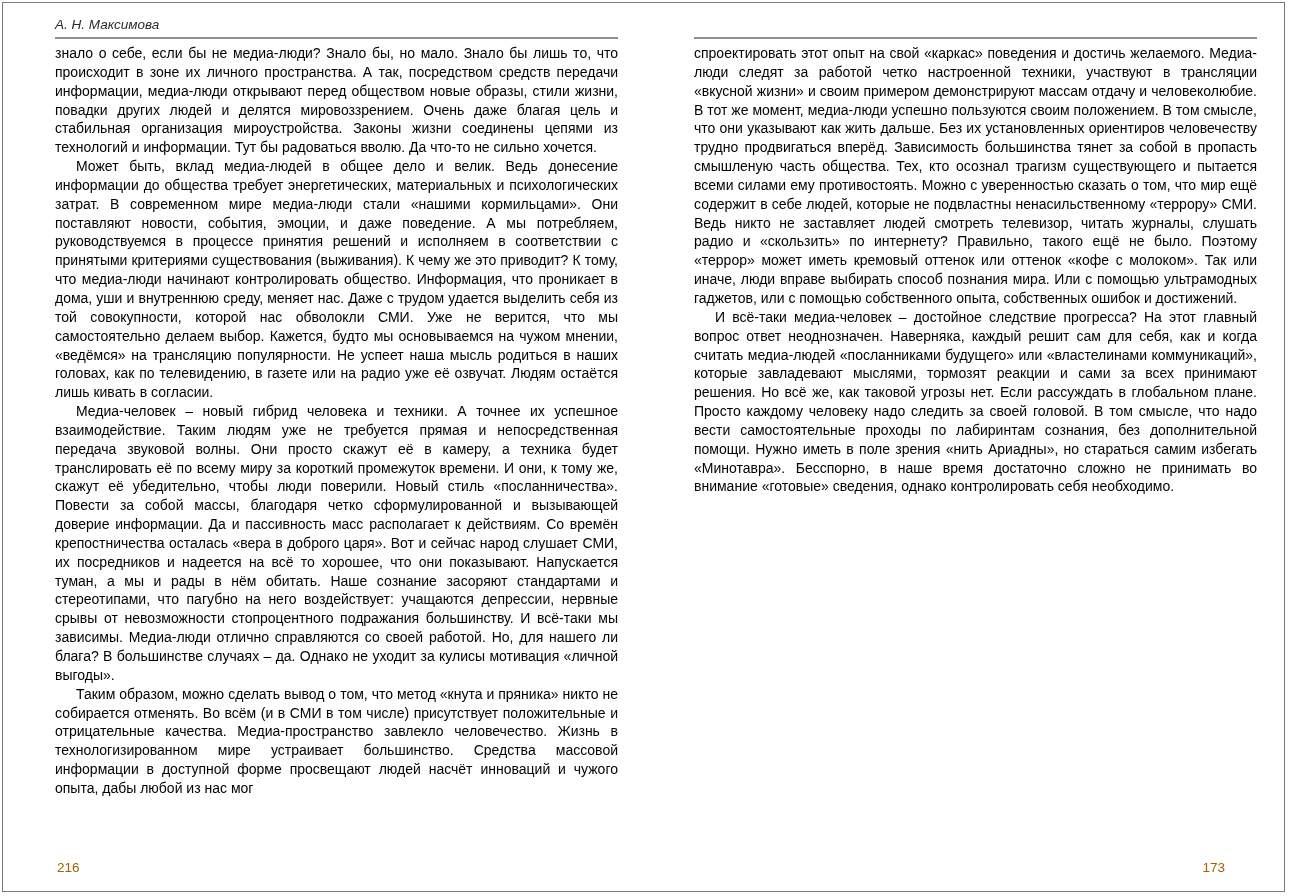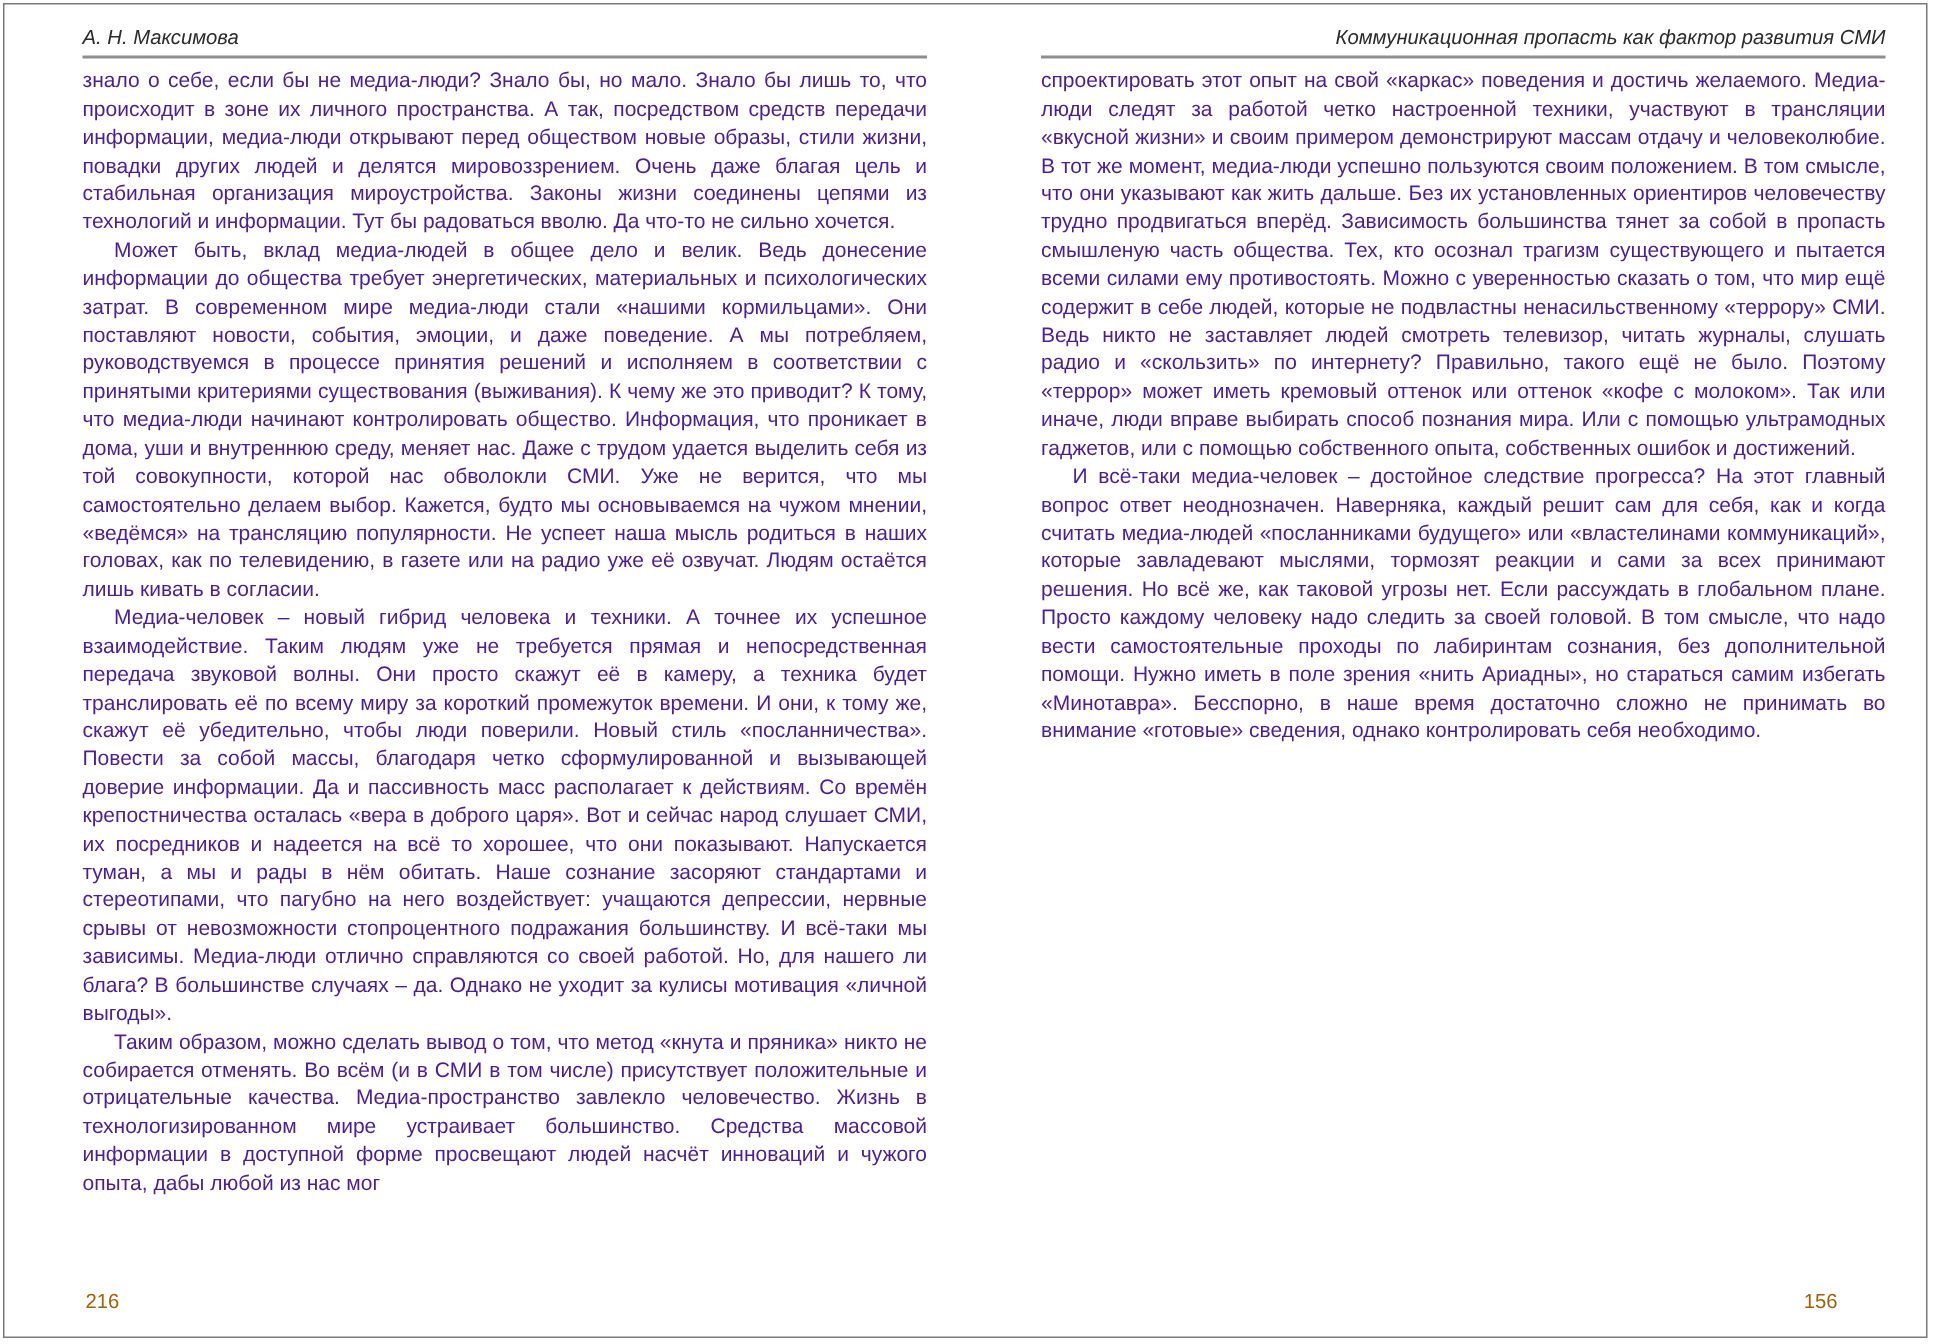--- a/index.html
+++ b/index.html
@@ -58,21 +58,21 @@
   }
 
   .body-text {
     position: absolute;
     top: 44px;
     left: 0;
     right: 0;
     font-size: 14px;
     line-height: 18.85px;
     text-align: justify;
-    color: #4c1d95;
+    color: #000000;
   }
   .body-text p {
     margin: 0;
     padding: 0;
     text-indent: 21px;
   }
   .body-text p.continuation { text-indent: 0; }
 
   .page-number {
     position: absolute;
@@ -95,21 +95,20 @@
     <div class="body-text">
       <p class="continuation">знало о себе, если бы не медиа-люди? Знало бы, но мало. Знало бы лишь то, что происходит в зоне их личного пространства. А так, посредством средств передачи информации, медиа-люди открывают перед обществом новые образы, стили жизни, повадки других людей и делятся мировоззрением. Очень даже благая цель и стабильная организация мироустройства. Законы жизни соединены цепями из технологий и информации. Тут бы радоваться вволю. Да что-то не сильно хочется.</p>
       <p>Может быть, вклад медиа-людей в общее дело и велик. Ведь донесение информации до общества требует энергетических, материальных и психологических затрат. В современном мире медиа-люди стали «нашими кормильцами». Они поставляют новости, события, эмоции, и даже поведение. А мы потребляем, руководствуемся в процессе принятия решений и исполняем в соответствии с принятыми критериями существования (выживания). К чему же это приводит? К тому, что медиа-люди начинают контролировать общество. Информация, что проникает в дома, уши и внутреннюю среду, меняет нас. Даже с трудом удается выделить себя из той совокупности, которой нас обволокли СМИ. Уже не верится, что мы самостоятельно делаем выбор. Кажется, будто мы основываемся на чужом мнении, «ведёмся» на трансляцию популярности. Не успеет наша мысль родиться в наших головах, как по телевидению, в газете или на радио уже её озвучат. Людям остаётся лишь кивать в согласии.</p>
       <p>Медиа-человек – новый гибрид человека и техники. А точнее их успешное взаимодействие. Таким людям уже не требуется прямая и непосредственная передача звуковой волны. Они просто скажут её в камеру, а техника будет транслировать её по всему миру за короткий промежуток времени. И они, к тому же, скажут её убедительно, чтобы люди поверили. Новый стиль «посланничества». Повести за собой массы, благодаря четко сформулированной и вызывающей доверие информации. Да и пассивность масс располагает к действиям. Со времён крепостничества осталась «вера в доброго царя». Вот и сейчас народ слушает СМИ, их посредников и надеется на всё то хорошее, что они показывают. Напускается туман, а мы и рады в нём обитать. Наше сознание засоряют стандартами и стереотипами, что пагубно на него воздействует: учащаются депрессии, нервные срывы от невозможности стопроцентного подражания большинству. И всё-таки мы зависимы. Медиа-люди отлично справляются со своей работой. Но, для нашего ли блага? В большинстве случаях – да. Однако не уходит за кулисы мотивация «личной выгоды».</p>
       <p>Таким образом, можно сделать вывод о том, что метод «кнута и пряника» никто не собирается отменять. Во всём (и в СМИ в том числе) присутствует положительные и отрицательные качества. Медиа-пространство завлекло человечество. Жизнь в технологизированном мире устраивает большинство. Средства массовой информации в доступной форме просвещают людей насчёт инноваций и чужого опыта, дабы любой из нас мог</p>
     </div>
     <div class="page-number">216</div>
   </div>
 
   <div class="page right">
-    <div class="running-header">Коммуникационная пропасть как фактор развития СМИ</div>
     <div class="header-rule"></div>
     <div class="body-text">
       <p class="continuation">спроектировать этот опыт на свой «каркас» поведения и достичь желаемого. Медиа-люди следят за работой четко настроенной техники, участвуют в трансляции «вкусной жизни» и своим примером демонстрируют массам отдачу и человеколюбие. В тот же момент, медиа-люди успешно пользуются своим положением. В том смысле, что они указывают как жить дальше. Без их установленных ориентиров человечеству трудно продвигаться вперёд. Зависимость большинства тянет за собой в пропасть смышленую часть общества. Тех, кто осознал трагизм существующего и пытается всеми силами ему противостоять. Можно с уверенностью сказать о том, что мир ещё содержит в себе людей, которые не подвластны ненасильственному «террору» СМИ. Ведь никто не заставляет людей смотреть телевизор, читать журналы, слушать радио и «скользить» по интернету? Правильно, такого ещё не было. Поэтому «террор» может иметь кремовый оттенок или оттенок «кофе с молоком». Так или иначе, люди вправе выбирать способ познания мира. Или с помощью ультрамодных гаджетов, или с помощью собственного опыта, собственных ошибок и достижений.</p>
       <p>И всё-таки медиа-человек – достойное следствие прогресса? На этот главный вопрос ответ неоднозначен. Наверняка, каждый решит сам для себя, как и когда считать медиа-людей «посланниками будущего» или «властелинами коммуникаций», которые завладевают мыслями, тормозят реакции и сами за всех принимают решения. Но всё же, как таковой угрозы нет. Если рассуждать в глобальном плане. Просто каждому человеку надо следить за своей головой. В том смысле, что надо вести самостоятельные проходы по лабиринтам сознания, без дополнительной помощи. Нужно иметь в поле зрения «нить Ариадны», но стараться самим избегать «Минотавра». Бесспорно, в наше время достаточно сложно не принимать во внимание «готовые» сведения, однако контролировать себя необходимо.</p>
     </div>
-    <div class="page-number">156</div>
+    <div class="page-number">173</div>
   </div>
 </div>
 
 </body></html>

